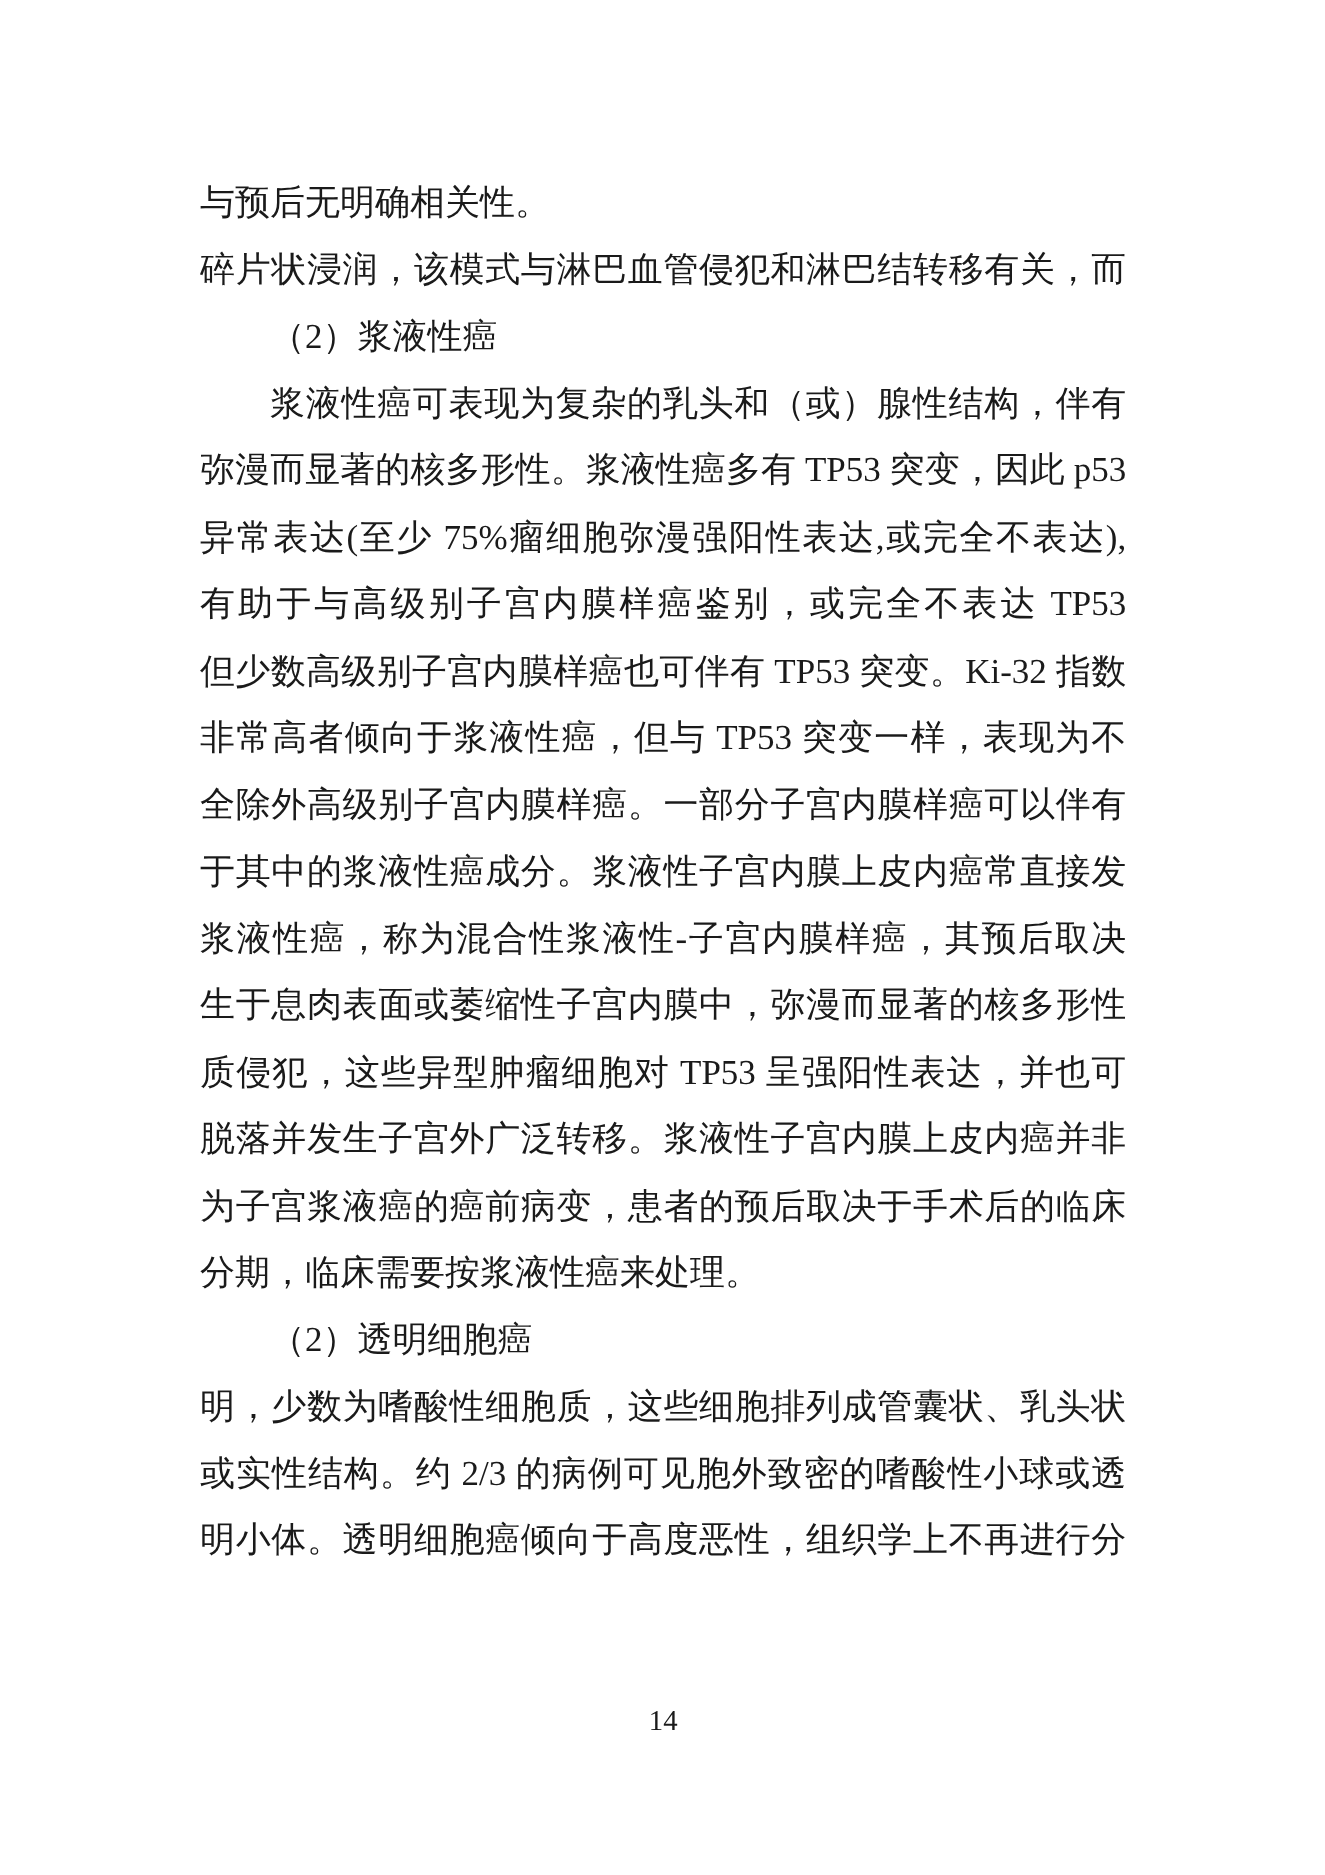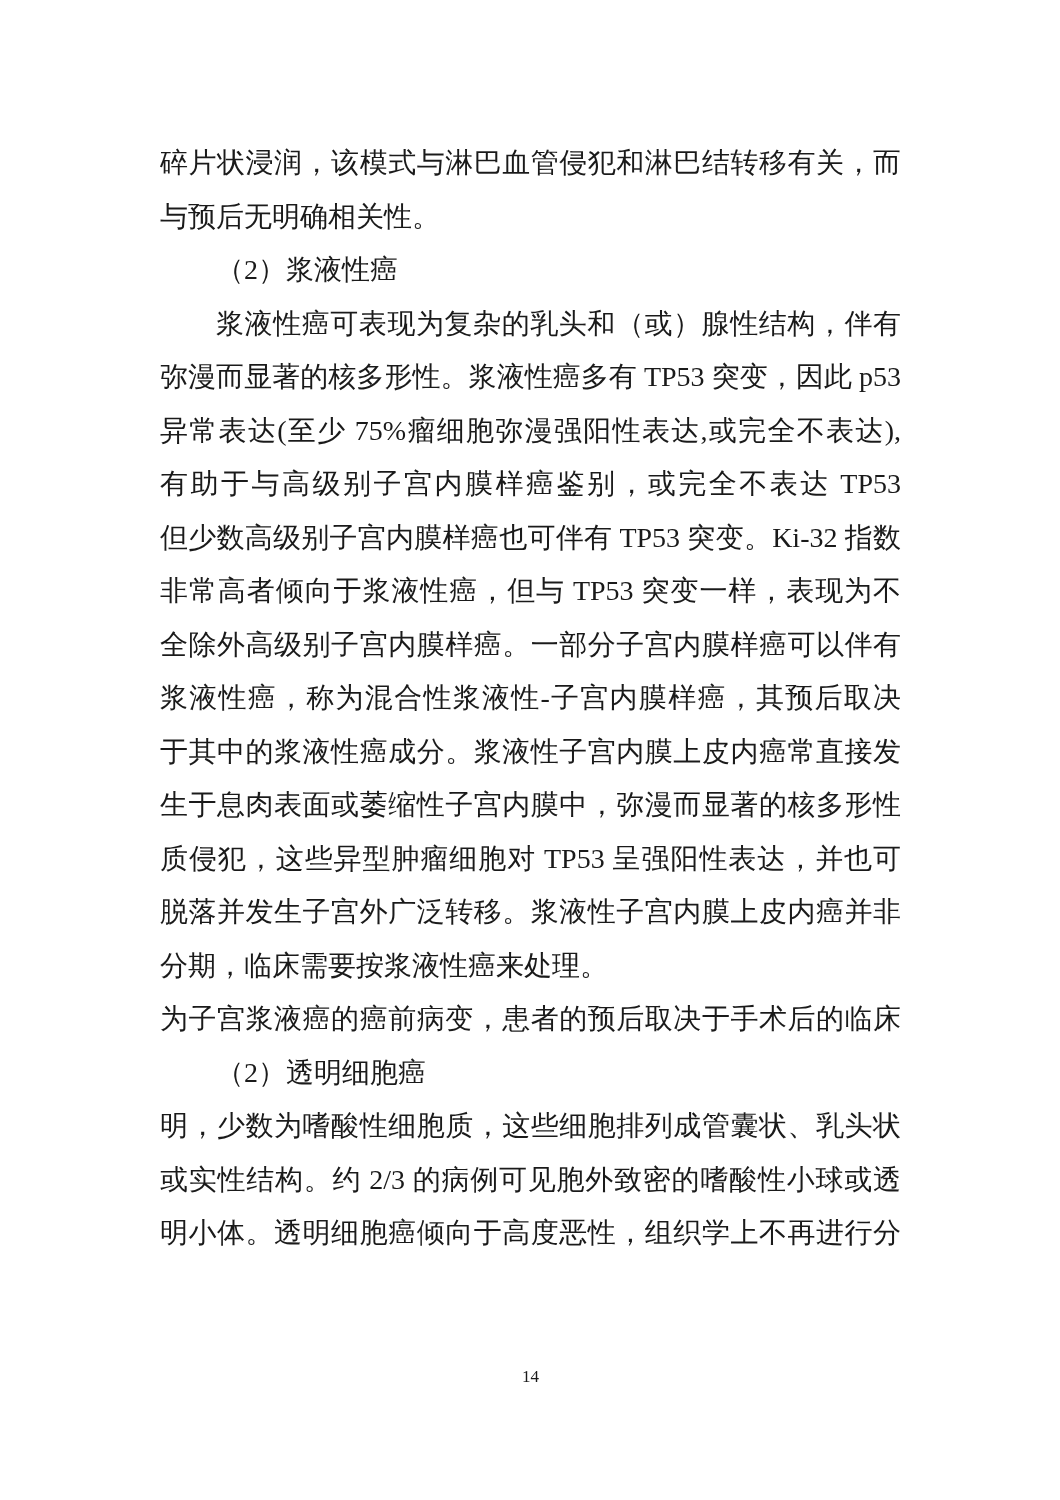--- a/index.html
+++ b/index.html
@@ -43,46 +43,46 @@
   }
   .line.indent {
     padding-left: 56px;
   }
   .page-number {
     position: absolute;
     left: 160px;
     top: 1362px;
     width: 741px;
     text-align: center;
-    font-size: 17px;
+    font-size: 23px;
     line-height: 30px;
     color: var(--text-color);
   }
 </style>
 </head>
 <body>
 
 <div class="page">
   <div class="text-body">
+      <div class="line">与预后无明确相关性。</div>
       <div class="line fill">碎片状浸润，该模式与淋巴血管侵犯和淋巴结转移有关，而</div>
-      <div class="line">与预后无明确相关性。</div>
       <div class="line indent">（2）浆液性癌</div>
       <div class="line indent fill">浆液性癌可表现为复杂的乳头和（或）腺性结构，伴有</div>
       <div class="line fill">弥漫而显著的核多形性。浆液性癌多有 TP53 突变，因此 p53</div>
       <div class="line fill">异常表达(至少 75%瘤细胞弥漫强阳性表达,或完全不表达),</div>
       <div class="line fill">有助于与高级别子宫内膜样癌鉴别，或完全不表达 TP53</div>
       <div class="line fill">但少数高级别子宫内膜样癌也可伴有 TP53 突变。Ki-32 指数</div>
       <div class="line fill">非常高者倾向于浆液性癌，但与 TP53 突变一样，表现为不足</div>
       <div class="line fill">全除外高级别子宫内膜样癌。一部分子宫内膜样癌可以伴有</div>
+      <div class="line fill">于其中的浆液性癌成分。浆液性子宫内膜上皮内癌常直接发</div>
       <div class="line fill">浆液性癌，称为混合性浆液性-子宫内膜样癌，其预后取决</div>
-      <div class="line fill">于其中的浆液性癌成分。浆液性子宫内膜上皮内癌常直接发</div>
       <div class="line fill">生于息肉表面或萎缩性子宫内膜中，弥漫而显著的核多形性</div>
       <div class="line fill">质侵犯，这些异型肿瘤细胞对 TP53 呈强阳性表达，并也可</div>
       <div class="line fill">脱落并发生子宫外广泛转移。浆液性子宫内膜上皮内癌并非</div>
+      <div class="line fill">为子宫浆液癌的癌前病变，患者的预后取决于手术后的临床</div>
       <div class="line">分期，临床需要按浆液性癌来处理。</div>
-      <div class="line fill">为子宫浆液癌的癌前病变，患者的预后取决于手术后的临床</div>
       <div class="line indent">（2）透明细胞癌</div>
       <div class="line fill">明，少数为嗜酸性细胞质，这些细胞排列成管囊状、乳头状</div>
       <div class="line fill">或实性结构。约 2/3 的病例可见胞外致密的嗜酸性小球或透</div>
       <div class="line fill">明小体。透明细胞癌倾向于高度恶性，组织学上不再进行分</div>
     </div>
   <div class="page-number">14</div>
 </div>
 
 </body></html>

